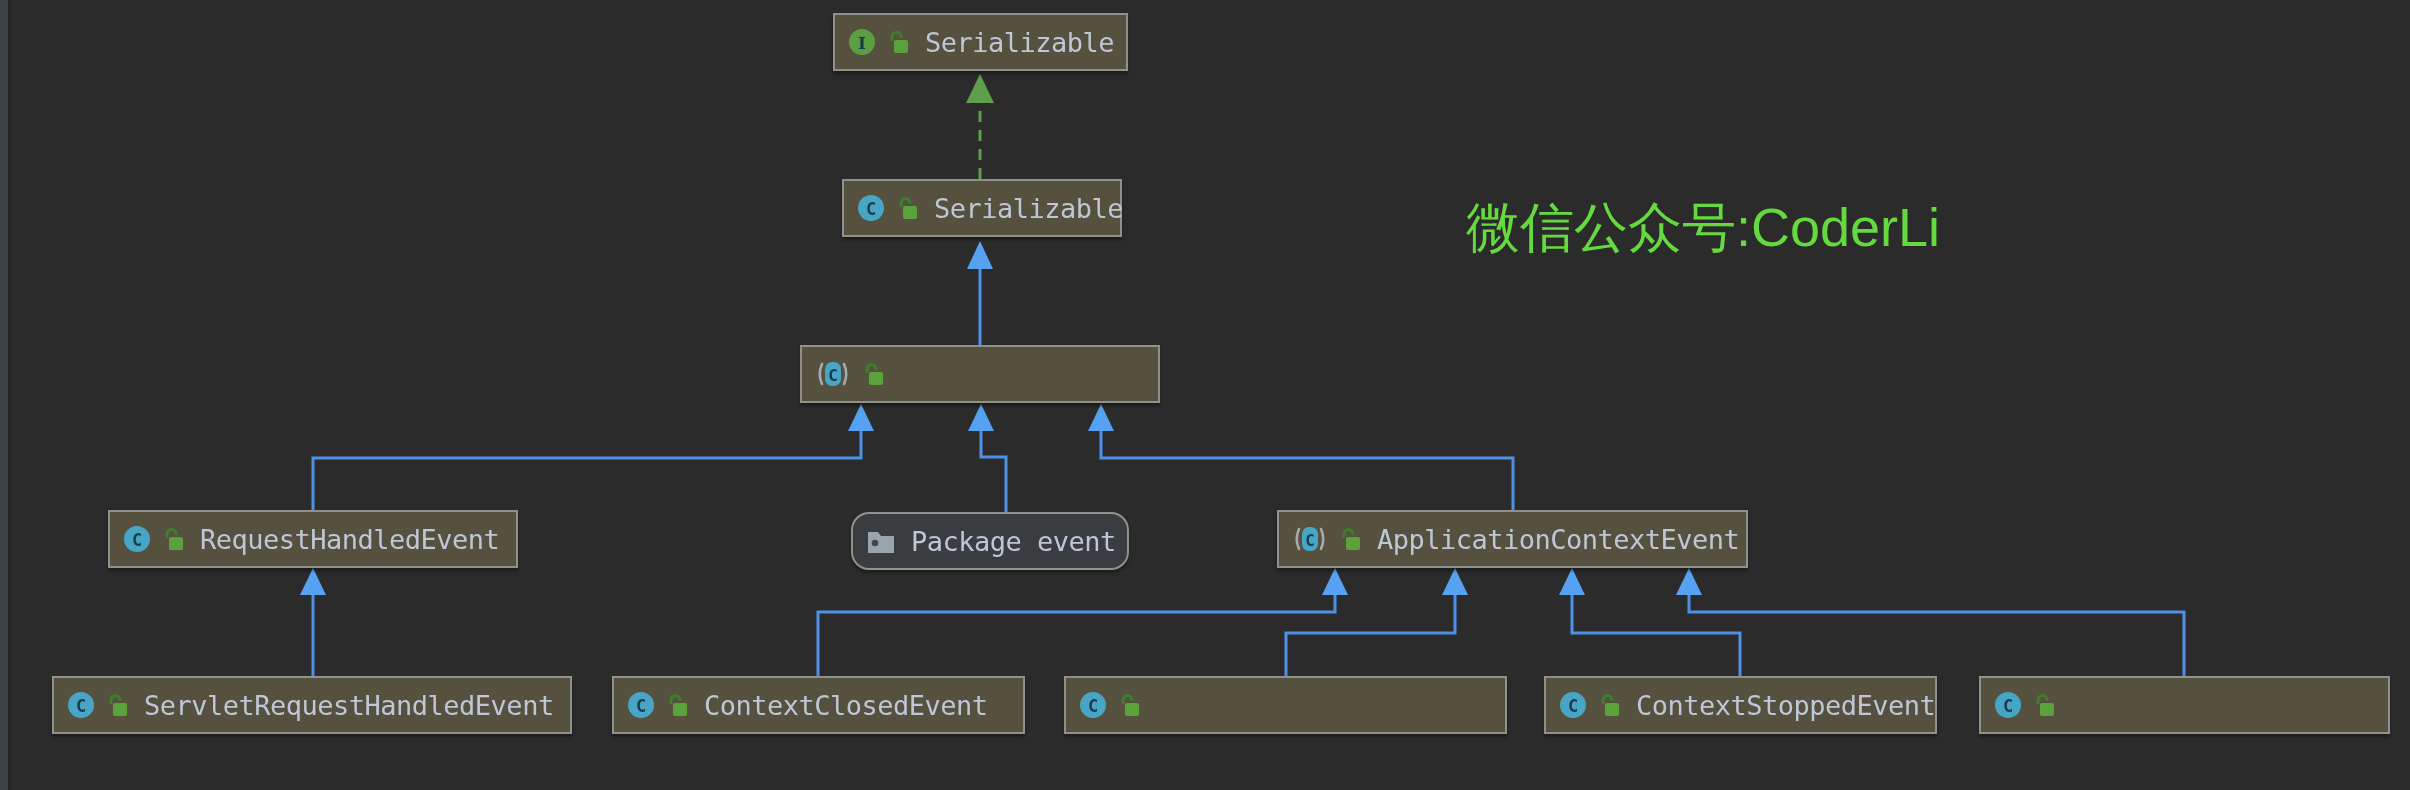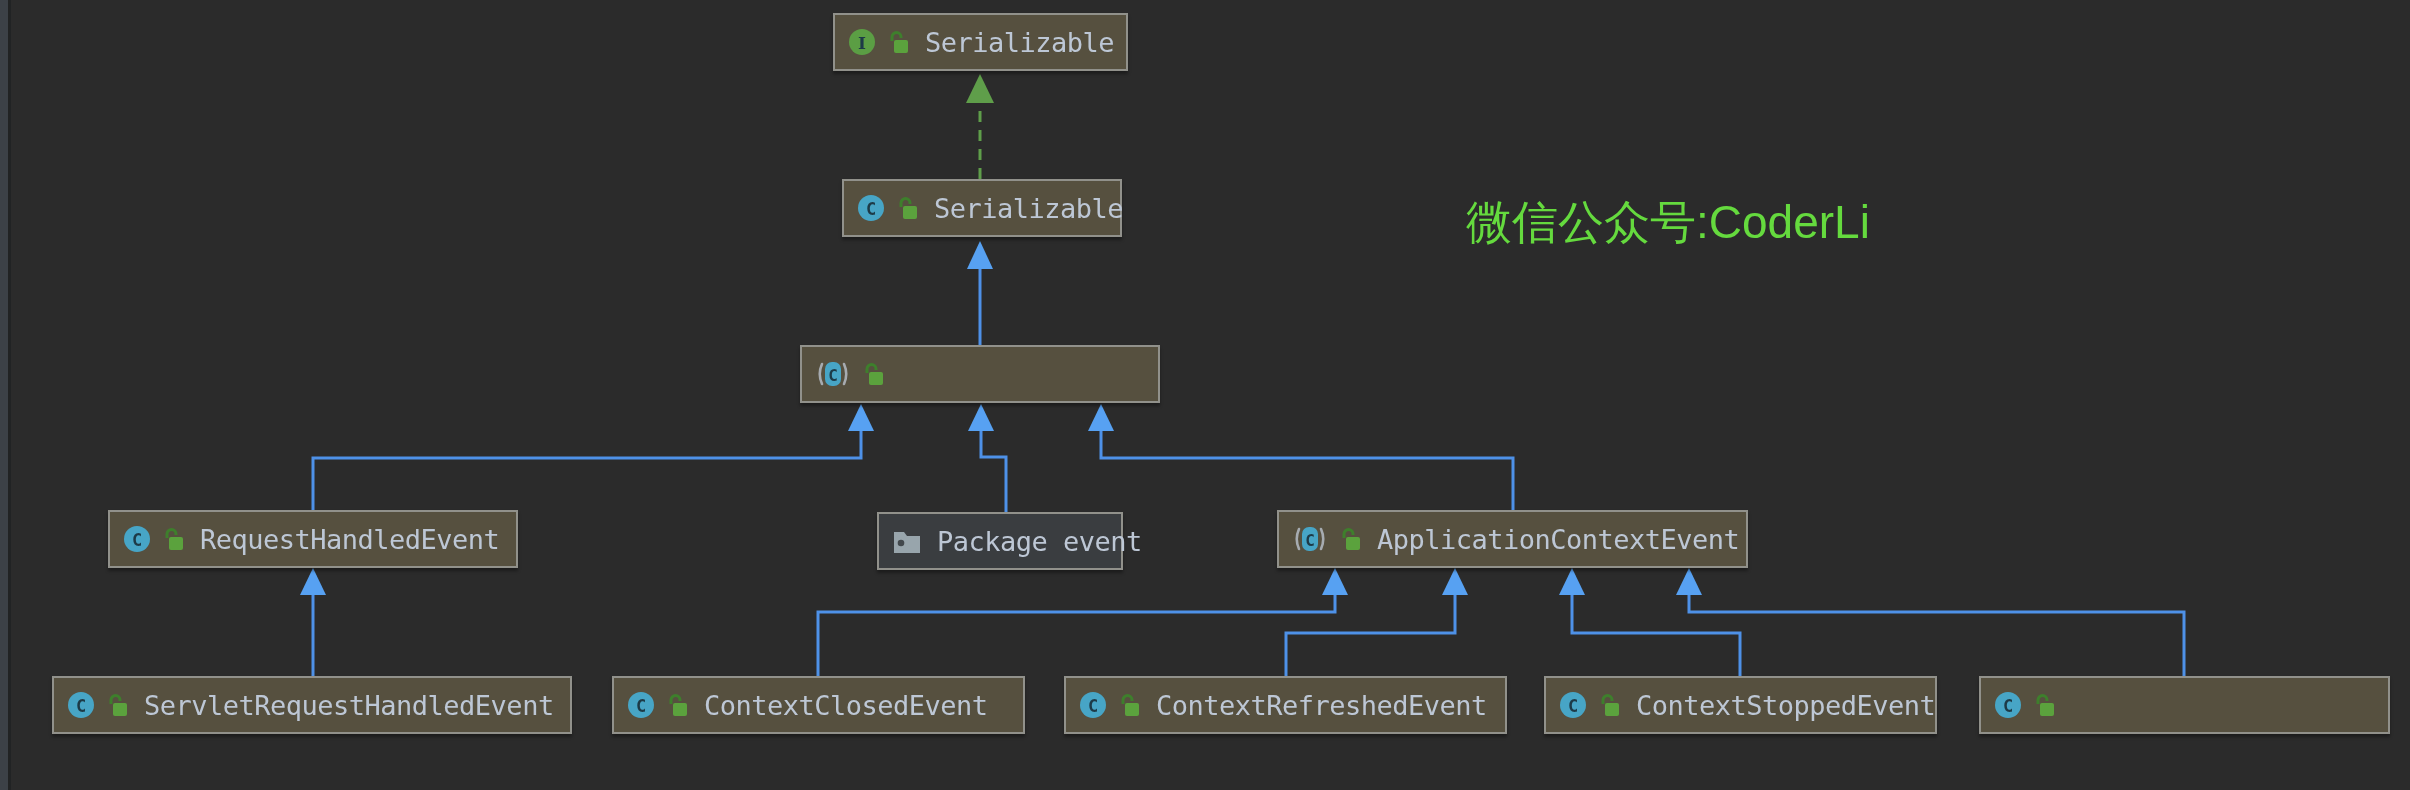--- a/index.html
+++ b/index.html
@@ -39,21 +39,21 @@
   .i-letter-serif{font-family:"DejaVu Serif",serif;}
   .i-paren{stroke:var(--icon-paren);stroke-width:2.6;fill:none;stroke-linecap:round;}
   .i-lock-body{fill:var(--icon-lock-green);}
   .i-lock-shackle{stroke:var(--icon-lock-shackle);stroke-width:3;fill:none;}
   .i-folder{fill:var(--icon-folder);}
   .i-folder-dot{fill:#42484c;}
 
   .annotation{
     position:absolute;left:1466px;top:192px;
     font-family:"Liberation Sans","DejaVu Sans",sans-serif;
-    font-size:46px;color:var(--annotation-green);
+    font-size:54px;color:var(--annotation-green);
     white-space:nowrap;
   }
 </style>
 </head>
 <body>
 
 <div class="canvas">
   <div class="edge-strip"></div>
   <div class="edge-strip-shadow"></div>
 
@@ -168,21 +168,21 @@
     </span>
     <span class="icon">
       <svg width="22" height="26">
           <path class="i-lock-shackle" d="M5 12 V8 a4.5 4.5 0 0 1 9 0 v1"></path>
           <rect x="7" y="11" width="14" height="13" rx="2" class="i-lock-body"></rect>
         </svg>
     </span>
     <span class="label">RequestHandledEvent</span>
   </div>
 
-  <div class="node package" style="left:877px;top:512px;width:246px;">
+  <div class="node package" style="left:851px;top:512px;width:278px;border-radius:18px;">
     <span class="icon">
       <svg width="28" height="26">
           <path class="i-folder" d="M1 4 h10 l3 4 h13 v17 H1 z"></path>
           <circle cx="8" cy="15" r="3.3" class="i-folder-dot"></circle>
         </svg>
     </span>
     <span class="label">Package event</span>
   </div>
 
   <div class="node" style="left:1277px;top:510px;width:471px;">
@@ -241,21 +241,20 @@
           <circle cx="13" cy="13" r="13" class="i-class-bg"></circle>
           <text x="13" y="19.5" text-anchor="middle" font-size="17" class="i-letter i-letter-mono">C</text>
         </svg>
     </span>
     <span class="icon">
       <svg width="22" height="26">
           <path class="i-lock-shackle" d="M5 12 V8 a4.5 4.5 0 0 1 9 0 v1"></path>
           <rect x="7" y="11" width="14" height="13" rx="2" class="i-lock-body"></rect>
         </svg>
     </span>
-    <span class="label">ContextRefreshedEvent</span>
   </div>
 
   <div class="node" style="left:1544px;top:676px;width:393px;">
     <span class="icon">
       <svg width="26" height="26">
           <circle cx="13" cy="13" r="13" class="i-class-bg"></circle>
           <text x="13" y="19.5" text-anchor="middle" font-size="17" class="i-letter i-letter-mono">C</text>
         </svg>
     </span>
     <span class="icon">

